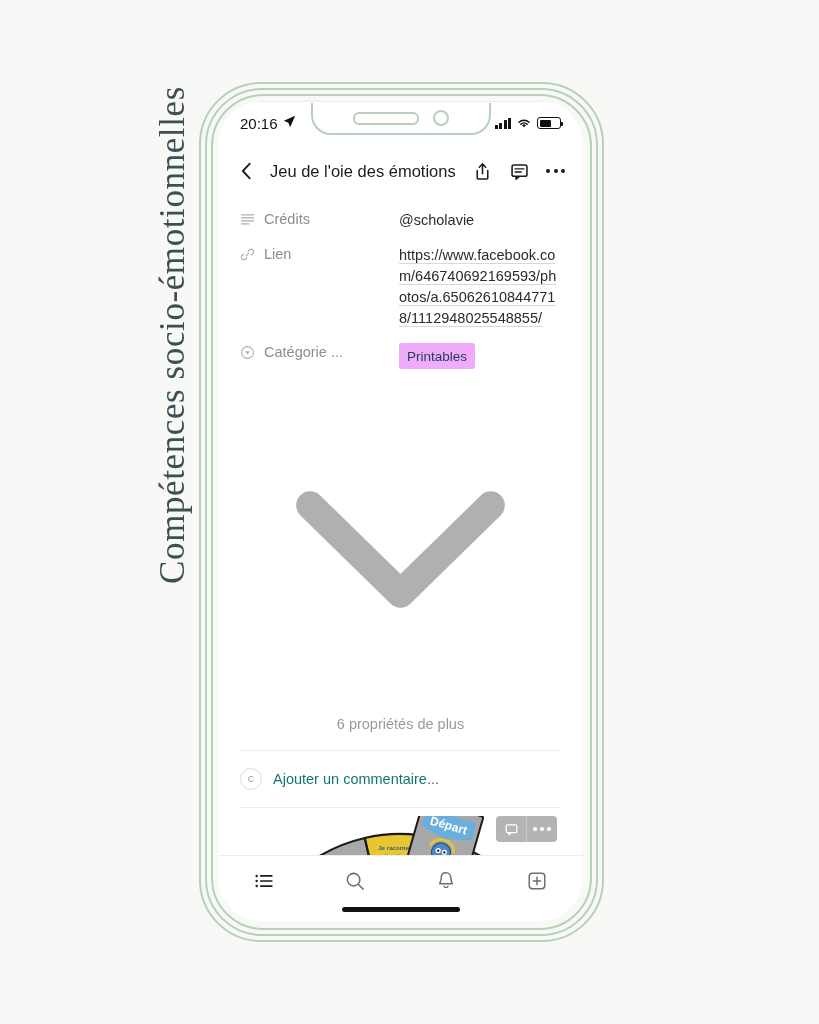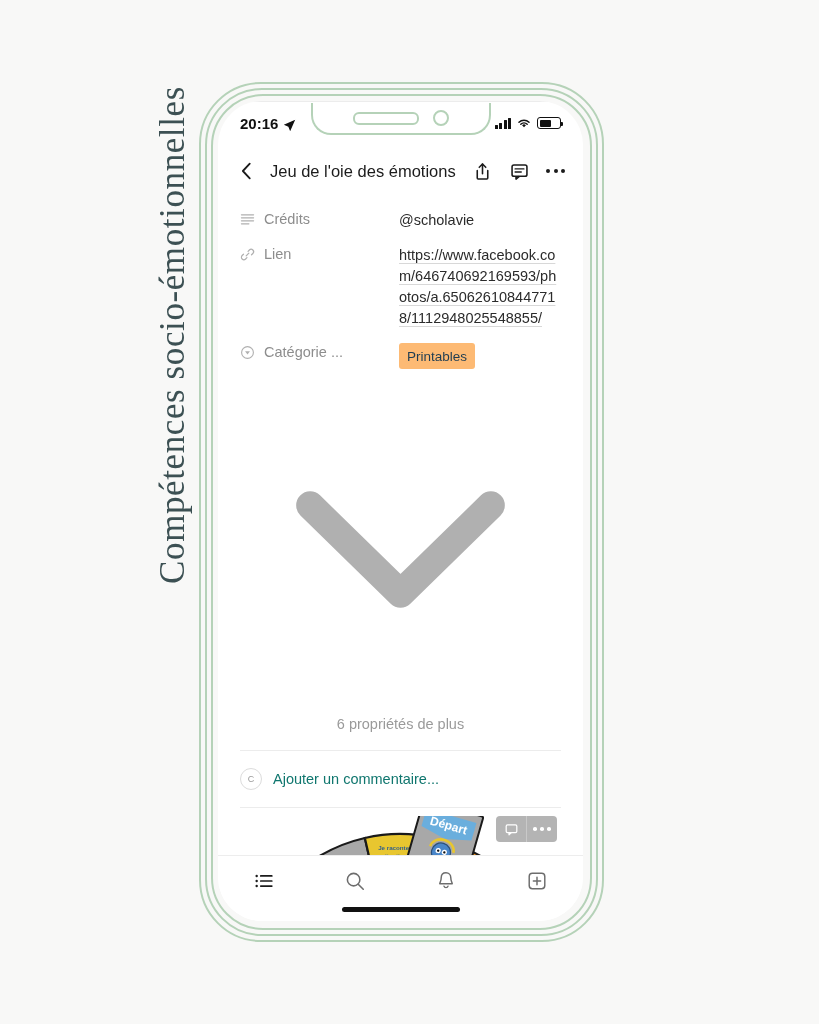--- a/index.html
+++ b/index.html
@@ -39,21 +39,21 @@
   }
   .notch-speaker{width:62px;height:9px;border:2px solid #b5d2b8;border-radius:6px;}
   .notch-cam{width:12px;height:12px;border:2px solid #b5d2b8;border-radius:50%;}
 
   
   .statusbar{
     position:absolute;left:0;top:0;width:100%;height:44px;
     display:flex;align-items:center;justify-content:space-between;
     padding:0 22px;box-sizing:border-box;z-index:5;
   }
-  .sb-time{font-size:15px;font-weight:bold;color:#111;display:flex;align-items:flex-end;gap:5px;}
+  .sb-time{font-size:15px;font-weight:normal;color:#111;display:flex;align-items:flex-start;gap:5px;}
   .sb-right{display:flex;align-items:center;gap:5px;}
   .bars{display:flex;align-items:flex-end;gap:1.5px;height:11px;}
   .bars i{display:block;width:3px;background:#111;border-radius:.5px;}
   .bars i:nth-child(1){height:4px;}
   .bars i:nth-child(2){height:6px;}
   .bars i:nth-child(3){height:8.5px;}
   .bars i:nth-child(4){height:11px;}
   .batt{width:24px;height:12px;border:1.6px solid #111;border-radius:3px;position:relative;padding:1.5px;box-sizing:border-box;}
   .batt::after{content:"";position:absolute;right:-3px;top:3.5px;width:2px;height:4px;background:#111;border-radius:0 1px 1px 0;}
   .batt b{display:block;height:100%;width:62%;background:#111;border-radius:1px;}
@@ -78,21 +78,21 @@
   .prop-row{display:flex;align-items:flex-start;margin-bottom:14px;gap:41px;}
   .prop-key{display:flex;align-items:center;gap:9px;width:118px;flex:0 0 118px;padding-top:1px;}
   .prop-key .kicon{width:15px;height:15px;flex:0 0 15px;color:#b0b0b0;}
   .prop-key .ktext{font-size:14.5px;color:#8d8d8d;white-space:nowrap;}
   .prop-val{font-size:14.5px;color:#2b2b2b;line-height:21px;}
   .prop-val.link{
     color:#2b2b2b;max-width:200px;word-break:break-all;
     text-decoration:underline;text-decoration-color:#d8d8d8;text-underline-offset:3px;
   }
   .tagpill{
-    display:inline-block;background:#fdba74;color:#1f3d52;
+    display:inline-block;background:#f0abfc;color:#1f3d52;
     font-size:13.5px;padding:2.5px 8px;border-radius:3px;
   }
   .more-row{display:flex;align-items:center;gap:10px;padding:2px 0 0 0;cursor:pointer;flex-direction:column;}
   .more-row .ktext{font-size:14.5px;color:#9a9a9a;}
 
   .sep{height:1px;background:#ececec;margin:14px 22px 0 22px;}
 
   
   .comment-row{display:flex;align-items:center;gap:11px;padding:17px 22px;cursor:text;}
   .avatar{

